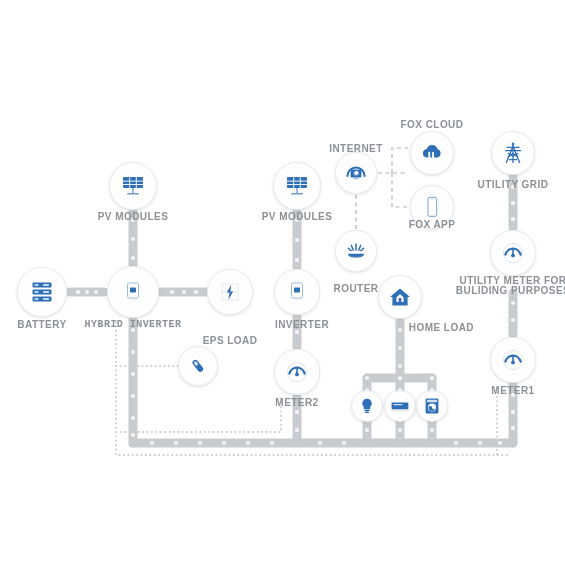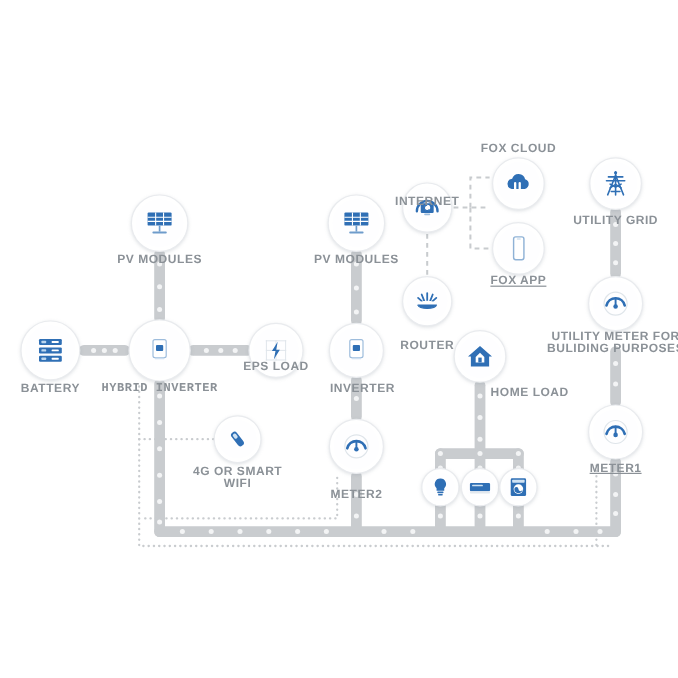--- a/index.html
+++ b/index.html
@@ -214,21 +214,21 @@
             <line x1="12" y1="3.5" x2="12" y2="20.5"></line>
           <line x1="20" y1="3.5" x2="20" y2="20.5"></line>
           <line x1="3.5" y1="4" x2="20.5" y2="4"></line>
             <line x1="3.5" y1="12" x2="20.5" y2="12"></line>
           <line x1="3.5" y1="20" x2="20.5" y2="20"></line>
         </g>
         <path d="M13.4 4.8 L8.6 12.6 L11.6 12.6 L10.2 19.6 L15.2 11.4 L12.2 11.4 Z" fill="#2f6fb5"></path>
       </svg>
     </span>
   </div>
-  <div class="lbl" style="left:230px;top:301px;width:90px;">EPS LOAD</div>
+  <div class="lbl" style="left:230px;top:336px;width:90px;">EPS LOAD</div>
 
   <div class="node" style="left:297px;top:186px;width:46px;height:46px;">
     <span class="ico">
       <svg width="26" height="26" viewBox="0 0 26 26">
         <g>
           <rect x="3" y="4" width="20" height="11" rx="1" fill="#2f6fb5"></rect>
           <path d="M3 8.1 H23 M3 11.5 H23" stroke="#ffffff" stroke-width="0.9"></path>
           <path d="M9.7 4 V15 M16.3 4 V15" stroke="#ffffff" stroke-width="0.9"></path>
           <rect x="12.3" y="15" width="1.4" height="5" fill="#6e9ccb"></rect>
           <rect x="7" y="20" width="12" height="1.6" rx="0.8" fill="#6e9ccb"></rect>
@@ -254,47 +254,45 @@
   <div class="node" style="left:297px;top:372px;width:44px;height:44px;">
     <span class="ico">
       <svg width="24" height="24" viewBox="0 0 24 24">
         <circle cx="12" cy="12" r="9.6" fill="none" stroke="#dfe5ea" stroke-width="1"></circle>
         <path d="M4.4 13.6 A7.8 7.8 0 0 1 19.6 13.6" fill="none" stroke="#2f6fb5" stroke-width="2.2" stroke-linecap="round"></path>
         <path d="M12 13.4 L12 7.6" stroke="#2f6fb5" stroke-width="1.6" stroke-linecap="round"></path>
         <circle cx="12" cy="14.4" r="1.9" fill="#2f6fb5"></circle>
       </svg>
     </span>
   </div>
-  <div class="lbl" style="left:297px;top:408px;width:90px;">METER2</div>
+  <div class="lbl" style="left:297px;top:398px;width:90px;">METER2</div>
 
   <div class="node" style="left:198px;top:366px;width:38px;height:38px;">
     <span class="ico">
       <svg width="22" height="22" viewBox="0 0 22 22">
         <g transform="rotate(-38 11 11)">
           <rect x="8.2" y="4" width="5.6" height="13.6" rx="2.6" fill="#2f6fb5"></rect>
           <rect x="9.5" y="5.6" width="3" height="4.4" rx="1.2" fill="#cfe2f3"></rect>
         </g>
       </svg>
     </span>
   </div>
-  <div class="lbl two" style="left:198px;top:389px;width:120px;">4G OR SMART
-WIFI</div>
 
   <div class="node" style="left:356px;top:173px;width:40px;height:40px;">
     <span class="ico">
       <svg width="24" height="22" viewBox="0 0 24 22">
         <path d="M3.4 14 A8.6 8.6 0 0 1 20.6 14" fill="none" stroke="#2f6fb5" stroke-width="2" stroke-linecap="round"></path>
         <rect x="6.6" y="7.4" width="10.8" height="8" rx="1" fill="#2f6fb5"></rect>
         <circle cx="12" cy="11.2" r="2.5" fill="#ffffff"></circle>
         <path d="M12 8.9 A2.3 2.3 0 1 0 13.9 12.4" fill="none" stroke="#2f6fb5" stroke-width="1"></path>
         <rect x="9.5" y="16" width="5" height="1.3" rx="0.6" fill="#9dbcdc"></rect>
       </svg>
     </span>
   </div>
-  <div class="lbl" style="left:356px;top:144px;width:90px;margin-top:20px;">INTERNET</div>
+  <div class="lbl" style="left:356px;top:144px;width:90px;">INTERNET</div>
 
   <div class="node" style="left:356px;top:251px;width:40px;height:40px;">
     <span class="ico">
       <svg width="24" height="22" viewBox="0 0 24 22">
         <g stroke="#2f6fb5" stroke-width="1.5" stroke-linecap="round">
           <line x1="12" y1="4.2" x2="12" y2="10.6"></line>
           <line x1="7.4" y1="5.4" x2="9.6" y2="11"></line>
           <line x1="16.6" y1="5.4" x2="14.4" y2="11"></line>
           <line x1="4.4" y1="8.2" x2="8.2" y2="11.6"></line>
           <line x1="19.6" y1="8.2" x2="15.8" y2="11.6"></line>
@@ -318,21 +316,21 @@
   <div class="lbl" style="left:432px;top:120px;width:100px;">FOX CLOUD</div>
 
   <div class="node" style="left:432px;top:207px;width:42px;height:42px;">
     <span class="ico">
       <svg width="20" height="26" viewBox="0 0 20 26">
         <rect x="6" y="3.4" width="8.6" height="19" rx="1.8" fill="#ffffff" stroke="#8fb2d6" stroke-width="1.2"></rect>
         <rect x="8.6" y="4.8" width="3.4" height="0.8" rx="0.4" fill="#b9d0e6"></rect>
       </svg>
     </span>
   </div>
-  <div class="lbl" style="left:432px;top:230px;width:90px;text-decoration:underline;">FOX APP</div>
+  <div class="lbl" style="left:432px;top:220px;width:90px;">FOX APP</div>
 
   <div class="node" style="left:400px;top:297px;width:42px;height:42px;">
     <span class="ico">
       <svg width="24" height="24" viewBox="0 0 24 24">
         <path d="M12 3.4 L22 12 L19.6 12 L19.6 20.4 L4.4 20.4 L4.4 12 L2 12 Z" fill="#2f6fb5"></path>
         <path d="M12 9 L15.6 12.4 L15.6 17 L8.4 17 L8.4 12.4 Z" fill="#ffffff"></path>
         <rect x="10.6" y="13" width="2.8" height="4" fill="#2f6fb5"></rect>
       </svg>
     </span>
   </div>
@@ -403,15 +401,15 @@
   <div class="node" style="left:513px;top:360px;width:44px;height:44px;">
     <span class="ico">
       <svg width="24" height="24" viewBox="0 0 24 24">
         <circle cx="12" cy="12" r="9.6" fill="none" stroke="#dfe5ea" stroke-width="1"></circle>
         <path d="M4.4 13.6 A7.8 7.8 0 0 1 19.6 13.6" fill="none" stroke="#2f6fb5" stroke-width="2.2" stroke-linecap="round"></path>
         <path d="M12 13.4 L12 7.6" stroke="#2f6fb5" stroke-width="1.6" stroke-linecap="round"></path>
         <circle cx="12" cy="14.4" r="1.9" fill="#2f6fb5"></circle>
       </svg>
     </span>
   </div>
-  <div class="lbl" style="left:513px;top:386px;width:90px;text-decoration:underline;">METER1</div>
+  <div class="lbl" style="left:513px;top:386px;width:90px;">METER1</div>
 
 </div>
 
 </body></html>

